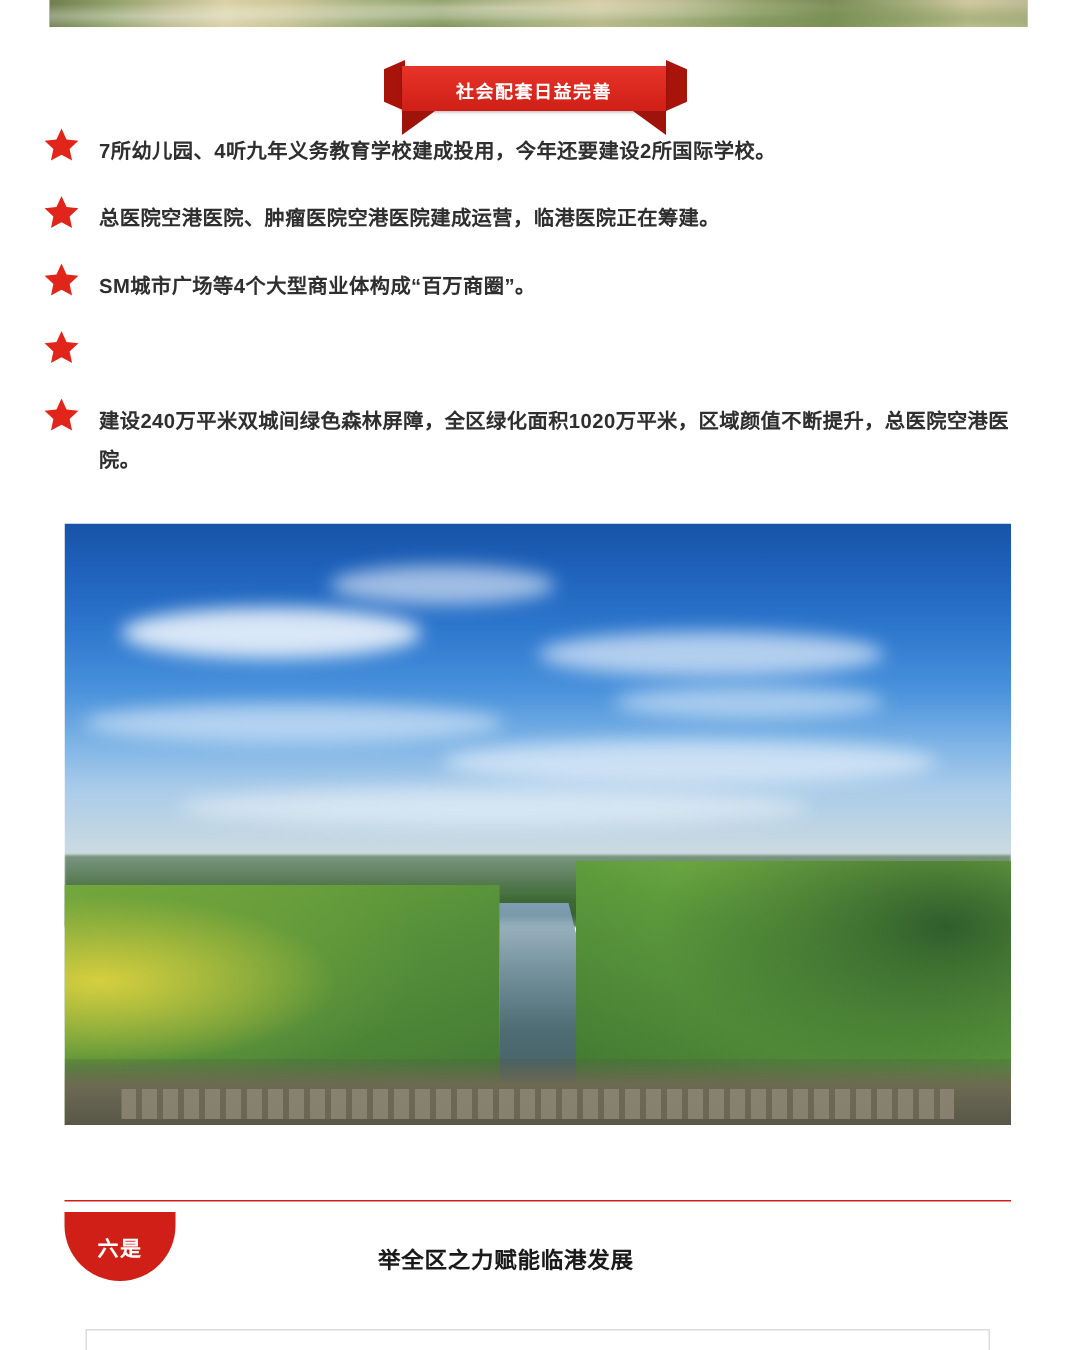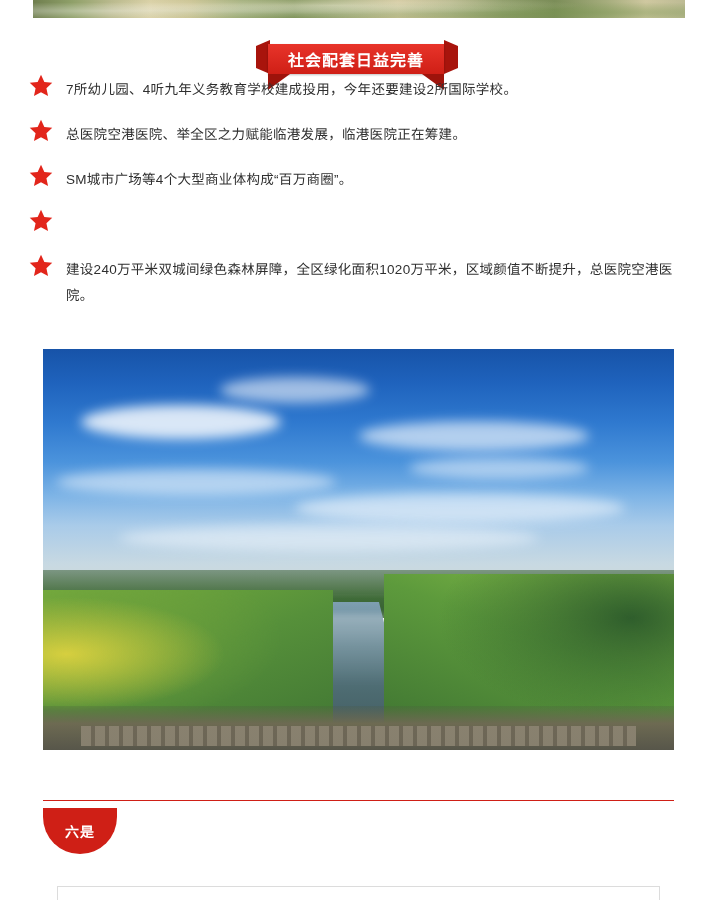--- a/index.html
+++ b/index.html
@@ -65,21 +65,21 @@
     width: 176px;
     height: 30px;
     background: linear-gradient(180deg, #e8342a 0%, #cf1f16 100%);
     display: flex;
     align-items: center;
     justify-content: center;
     box-shadow: 0 1px 2px rgba(0,0,0,0.25);
   }
   .ribbon-text {
     color: #ffffff;
-    font-size: 16px;
+    font-size: 12px;
     font-weight: bold;
     letter-spacing: 1px;
     white-space: nowrap;
   }
   .ribbon-tail {
     position: absolute;
     top: 34px;
     width: 0;
     height: 0;
     border-style: solid;
@@ -101,22 +101,23 @@
     height: 34px;
     background: #a8140c;
   }
   .ribbon-shadow-left { left: 256px; clip-path: polygon(0 18%, 100% 0, 100% 100%, 0 82%); }
   .ribbon-shadow-right { left: 444px; clip-path: polygon(0 0, 100% 18%, 100% 82%, 0 100%); }
 
   
   .bullets {
     position: absolute;
     left: 28px;
-    top: 77px;
+    top: 88px;
     width: 662px;
+    font-weight: bold;
   }
   .bullet-row {
     display: flex;
     align-items: flex-start;
     margin-bottom: 19px;
   }
   .star {
     flex: 0 0 auto;
     width: 26px;
     height: 26px;
@@ -290,21 +291,21 @@
       </span>
       <span class="bullet-text">7所幼儿园、4听九年义务教育学校建成投用，今年还要建设2所国际学校。</span>
     </div>
 
     <div class="bullet-row">
       <span class="star">
         <svg width="26" height="26" viewBox="0 0 24 24">
             <polygon points="12,1.6 15.1,8.3 22.4,9.1 17,14.1 18.5,21.3 12,17.7 5.5,21.3 7,14.1 1.6,9.1 8.9,8.3" fill="#e2251b"></polygon>
           </svg>
       </span>
-      <span class="bullet-text">总医院空港医院、举全区之力赋能临港发展，临港医院正在筹建。</span>
+      <span class="bullet-text">总医院空港医院、肿瘤医院空港医院建成运营，临港医院正在筹建。</span>
     </div>
 
     <div class="bullet-row">
       <span class="star">
         <svg width="26" height="26" viewBox="0 0 24 24">
             <polygon points="12,1.6 15.1,8.3 22.4,9.1 17,14.1 18.5,21.3 12,17.7 5.5,21.3 7,14.1 1.6,9.1 8.9,8.3" fill="#e2251b"></polygon>
           </svg>
       </span>
       <span class="bullet-text">SM城市广场等4个大型商业体构成“百万商圈”。</span>
     </div>
@@ -344,16 +345,17 @@
     <div class="mp-rightveg"></div>
     <div class="mp-foreground"></div>
     <div class="mp-dock"></div>
   </div>
 
   <div class="divider"></div>
 
   <div class="section-badge">
     <span class="section-badge-text">六是</span>
   </div>
+  <div class="section-title">举全区之力赋能临港发展</div>
 
   <div class="bottom-card"></div>
 
 </div>
 
 </body></html>

